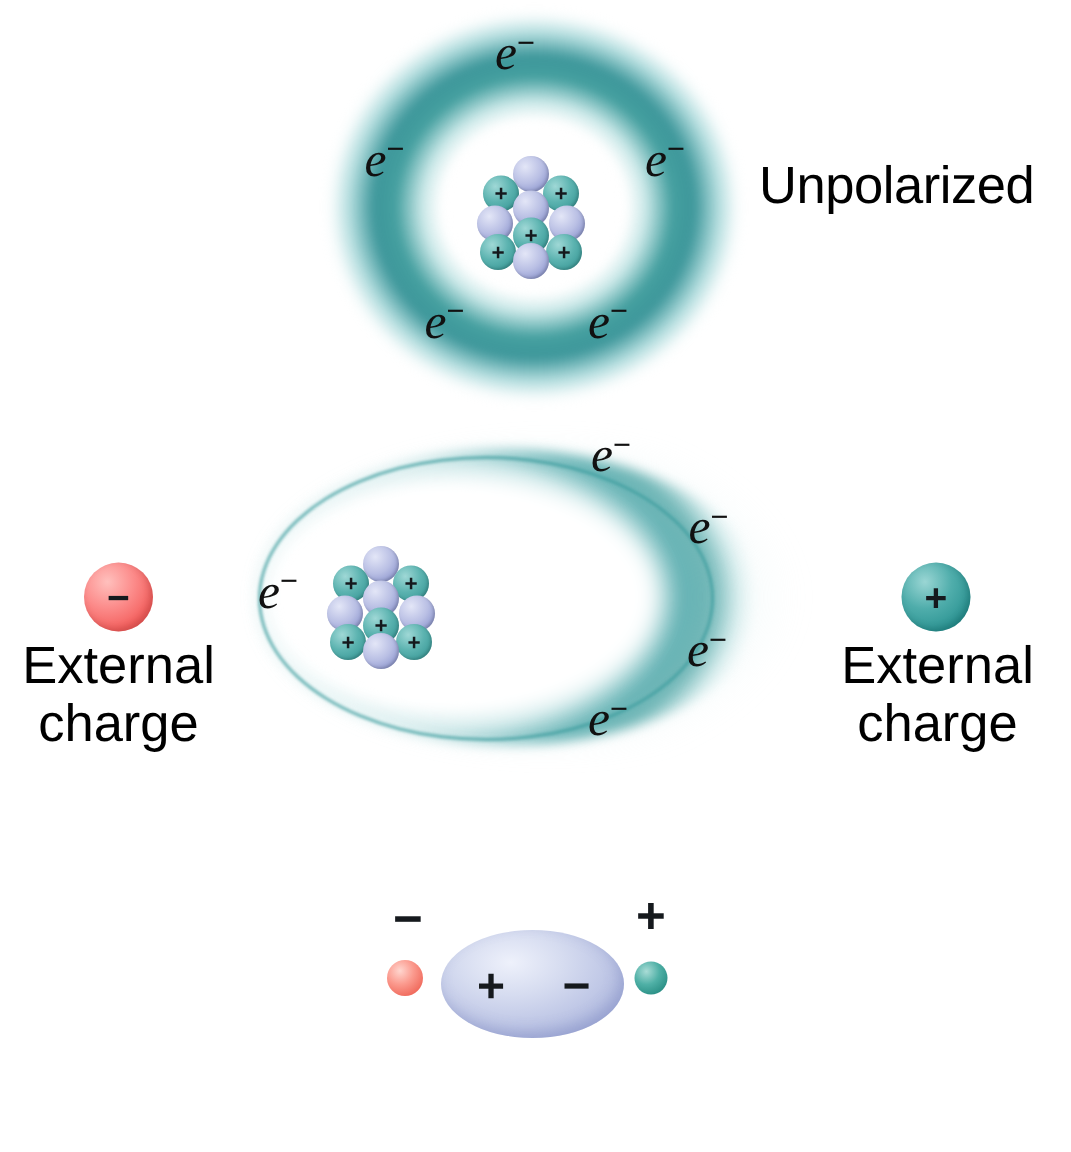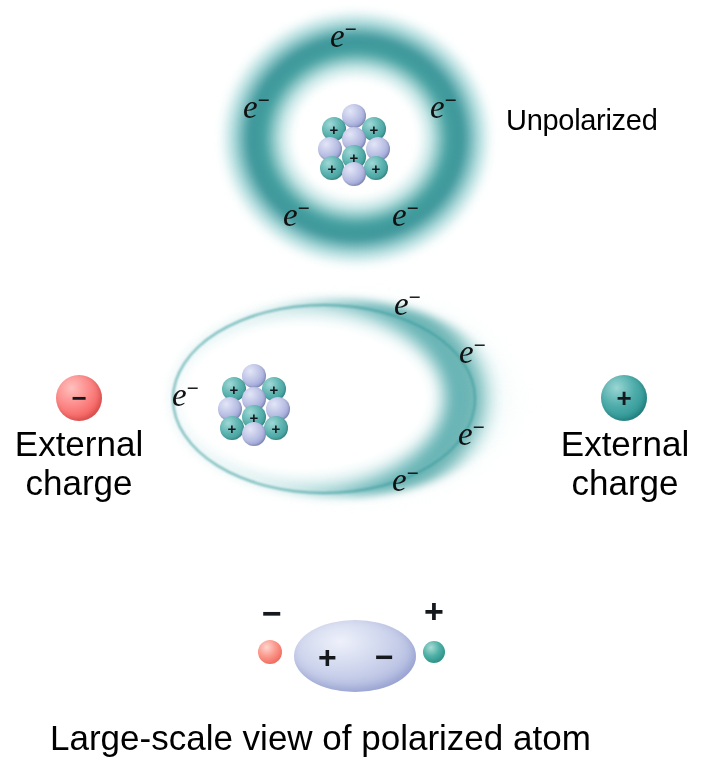--- a/index.html
+++ b/index.html
@@ -1,21 +1,21 @@
 <!DOCTYPE html>
 <html><head>
 <meta charset="utf-8">
 <style>
   html,body{margin:0;padding:0;background:#ffffff;}
   body{width:714px;height:768px;position:relative;overflow:hidden;
        font-family:"Liberation Sans", sans-serif;color:#000;}
   .stage{position:absolute;left:0;top:0;width:714px;height:768px;}
 
   
-  .lbl{position:absolute;white-space:nowrap;font-size:29px;letter-spacing:-0.3px;text-align:right;}
+  .lbl{position:absolute;white-space:nowrap;font-size:35px;letter-spacing:-0.3px;text-align:right;}
   .lbl-wrap{position:absolute;text-align:center;font-size:35px;line-height:1.12;}
   .caption{position:absolute;font-size:35px;white-space:nowrap;}
 
   
   .etag{position:absolute;font-family:"Liberation Serif", serif;font-style:italic;
         font-size:33px;font-weight:500;color:#111;z-index:6;white-space:nowrap;}
   .etag sup{font-style:normal;font-size:0.62em;vertical-align:0.55em;
             font-family:"Liberation Sans", sans-serif;letter-spacing:0;}
 
   
@@ -215,15 +215,14 @@
     <div class="ext-sign" style="left:424px;top:594px;">+</div>
 
     <div class="dot neg" style="left:258px;top:640px;width:24px;height:24px;"></div>
     <div class="dot pos" style="left:423px;top:641px;width:22px;height:22px;"></div>
 
     <div class="dipole" style="left:294px;top:620px;width:122px;height:72px;"></div>
     <div class="dip-sign" style="left:318px;top:641px;">+</div>
     <div class="dip-sign" style="left:375px;top:641px;">−</div>
   </div>
 
-  <div class="caption" style="left:50px;top:718px;">Large-scale view of polarized atom</div>
 
 </div>
 
 </body></html>

